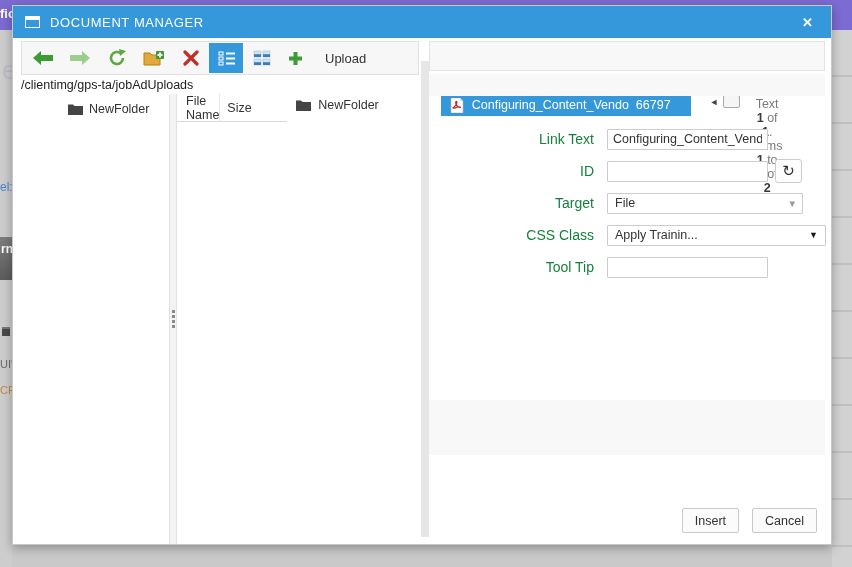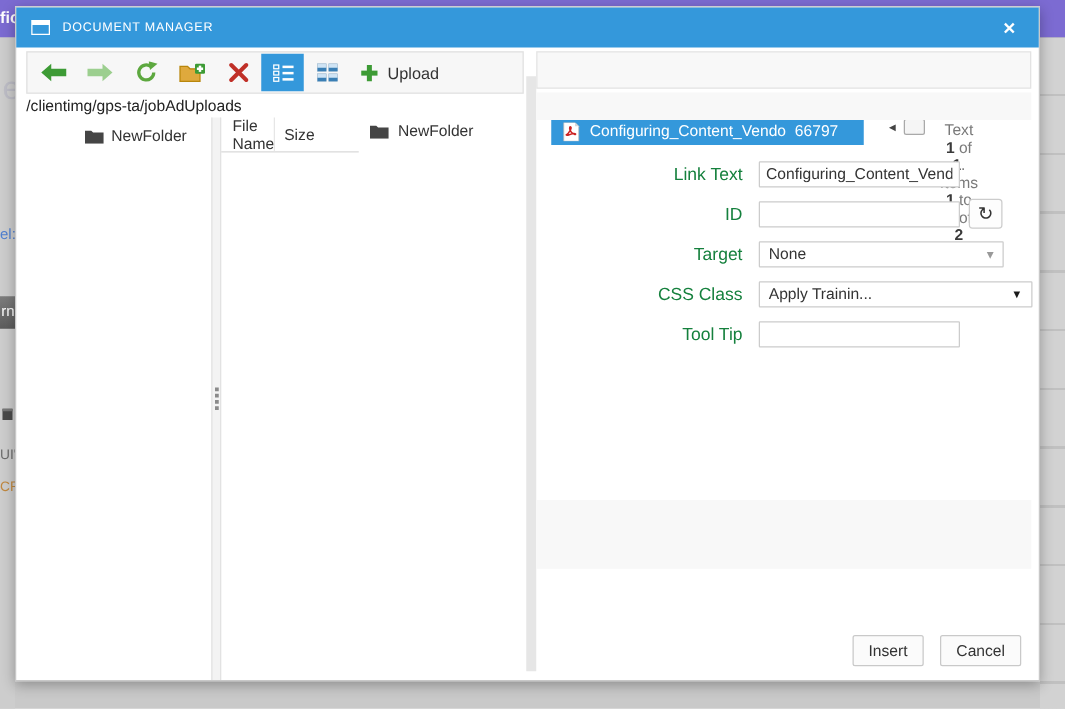--- a/index.html
+++ b/index.html
@@ -7,41 +7,41 @@
   body { font-family:"Liberation Sans", sans-serif; background:#c9c9c9; position:relative; }
 
   
   .bk-topbar { position:absolute; top:0; left:0; right:0; height:30px; background:#7c6bd2; z-index:1; }
   .bk-topbar .frag { position:absolute; left:0; top:6px; color:#fff; font-weight:bold; font-size:13px; }
   .bk-rightstrip { position:absolute; right:0; top:30px; width:20px; bottom:0; z-index:1;
     background:repeating-linear-gradient(to bottom,#d2d2d2 0 45px,#c0c0c0 45px 47px); }
   .bk-left { position:absolute; left:0; top:30px; width:12px; bottom:0; z-index:1; background:#cdcdcd; overflow:visible; }
   .bk-e    { position:absolute; left:2px; top:25px;  font-size:26px; color:#bdbdc6; }
   .bk-el   { position:absolute; left:0;  top:150px; font-size:12px; color:#4f7fd0; }
-  .bk-rn   { position:absolute; left:0;  top:207px; width:12px; height:26px; overflow:hidden;
-             background:linear-gradient(#7d7d7d,#5c5c5c); color:#fff; font-size:12px; font-weight:normal; padding:5px 0 0 1px; }
+  .bk-rn   { position:absolute; left:0;  top:207px; width:12px; height:43px; overflow:hidden;
+             background:linear-gradient(#7d7d7d,#5c5c5c); color:#fff; font-size:12px; font-weight:bold; padding:5px 0 0 1px; }
   .bk-prn  { position:absolute; left:2px; top:297px; width:8px; height:9px; background:#4a4a4a; border-top:2px solid #777; }
   .bk-ui   { position:absolute; left:0;  top:328px; font-size:11px; color:#6b6b6b; }
   .bk-cri  { position:absolute; left:0;  top:354px; font-size:11px; color:#c08840; }
 
   
   .dialog { position:absolute; left:12px; top:5px; width:820px; height:540px; background:#fff;
             border:1px solid #c8c8c8; box-shadow:0 3px 10px rgba(0,0,0,.30); z-index:2; }
   .titlebar { height:32px; background:#3498db; display:flex; align-items:center; padding:0 12px; color:#fff; }
-  .title { font-size:10px; letter-spacing:.6px; margin-left:10px; }
+  .title { font-size:13px; letter-spacing:.6px; margin-left:10px; }
   .win-ico { width:15px; height:12px; border:1px solid #fff; border-top:4px solid #fff; display:inline-block; }
   .close { margin-left:auto; font-size:13px; font-weight:bold; cursor:pointer; padding:2px 6px; }
 
   
   .left-sec { position:absolute; left:0; top:32px; width:408px; bottom:0; display:flex; flex-direction:column; }
   .toolbar { margin:3px 2px 0 8px; height:34px; background:#f7f7f7; border:1px solid #e0e0e0;
              display:flex; align-items:center; padding:0 2px; }
   .tb { width:37px; height:30px; display:flex; align-items:center; justify-content:center; cursor:pointer; }
   .tb.sel { width:34px; background:#3498db; }
-  .upload { display:flex; align-items:center; gap:7px; padding:0 8px; font-size:13px; color:#333; cursor:pointer; }
+  .upload { display:flex; align-items:center; gap:22px; padding:0 8px; font-size:13px; color:#333; cursor:pointer; }
   .pathbar { height:19px; padding:3px 0 0 8px; font-size:12.5px; color:#222; white-space:nowrap; }
 
   .content { flex:1; display:flex; min-height:0; }
   .tree { width:156px; padding-top:3px; font-size:12.5px; color:#333; }
   .tnode { display:flex; align-items:center; height:23px; }
   .tw { width:12px; margin-left:10px; }
   .tlabel { display:flex; align-items:center; gap:6px; padding:3px 7px 3px 5px; }
   .tlabel.sel { background:#3498db; color:#fff; }
   .tnode2 { padding-left:50px; }
   .splitter { width:8px; background:#f3f3f3; border-left:1px solid #e2e2e2; border-right:1px solid #e2e2e2;
@@ -274,21 +274,21 @@
           <span class="idbtn">
               <span>↻</span>
             </span>
         </span>
       </div>
 
       <div class="frm-row">
         <span class="frm-label">Target</span>
         <span class="frm-ctl">
           <span class="ddl w-target">
-            <span>None</span>
+            <span>File</span>
             <span class="caret-lite">▾</span>
           </span>
         </span>
       </div>
 
       <div class="frm-row">
         <span class="frm-label">CSS Class</span>
         <span class="frm-ctl">
           <span class="ddl w-css">
             <span>Apply Trainin...</span>

